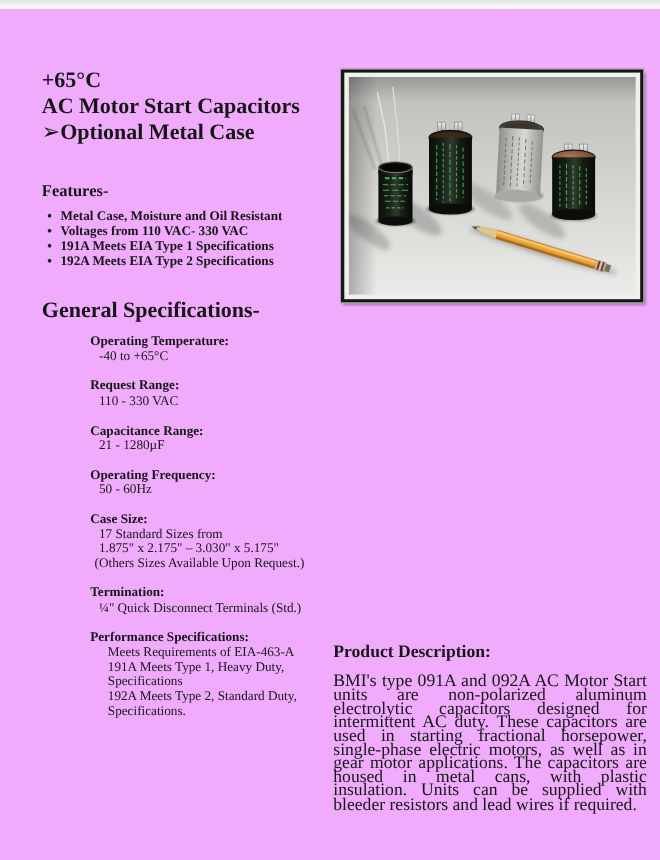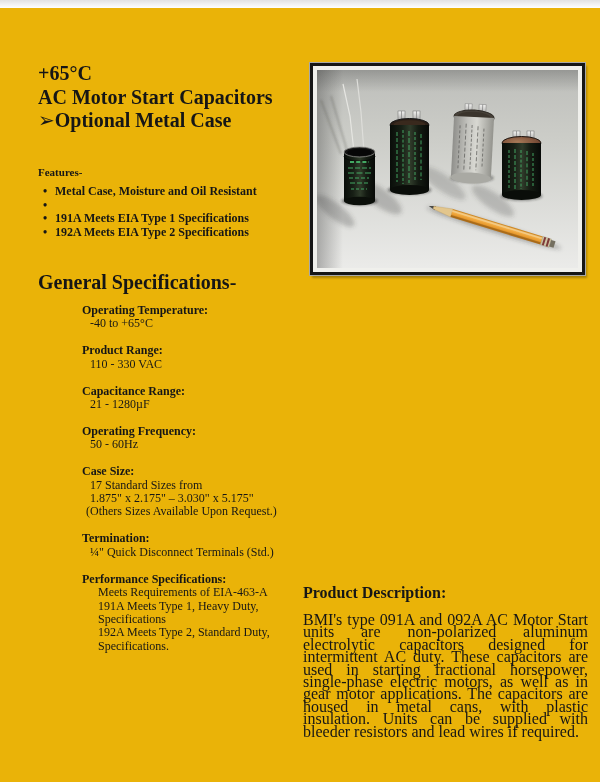--- a/index.html
+++ b/index.html
@@ -1,38 +1,38 @@
 <!DOCTYPE html>
 <html><head>
 <meta charset="utf-8">
 <style>
   * { margin:0; padding:0; box-sizing:border-box; }
   html,body { background:#e9e9e9; }
   .page {
-    position:relative; width:600px; height:782px; background:#eab308;
+    position:relative; width:600px; height:782px; background:#f0abfc;
     font-family:"Liberation Serif","DejaVu Serif",serif; color:#161616;
     overflow:hidden; margin:0 auto;
   }
   .top-shade { position:absolute; left:0; top:0; width:600px; height:8px;
     background:linear-gradient(#e2e2e2,#ffffff); }
 
   
   .doc-title { position:absolute; left:38px; top:62px; width:272px;
     font-size:20px; font-weight:bold; line-height:23.5px; }
   .doc-title .tl { font-family:"Liberation Serif","DejaVu Sans",serif; }
 
   
   .photo-frame { position:absolute; left:310px; top:63px; width:275px; height:212px;
     border:3px solid #161616; outline:1px solid #a8a8a8; padding:4px;
     background:#f0f0ec; box-shadow:2px 3px 2px rgba(0,0,0,0.28); }
   .photo-frame svg { display:block; width:100%; height:100%; }
 
   
   .features { position:absolute; left:38px; top:166px; width:272px; }
-  .h2 { font-size:11px; font-weight:bold; margin-bottom:7px; }
+  .h2 { font-size:15px; font-weight:bold; margin-bottom:7px; }
   .feat-row { display:flex; font-size:12px; font-weight:bold; line-height:13.6px; }
   .feat-row .bullet { width:12px; margin-left:5px; flex:0 0 auto; }
 
   
   .gen-heading { position:absolute; left:38px; top:271px; font-size:20px; font-weight:bold; }
   .specs { position:absolute; left:49px; top:304px; width:255px;
     font-size:12px; line-height:13.4px; }
   .spec-group { margin-bottom:13.5px;margin-left:33px; }
   .spec-label { font-weight:bold; }
   .spec-line { padding-left:8px; }
@@ -225,40 +225,41 @@
   </div>
 
   <div class="features">
     <div class="h2">Features-</div>
     <div class="feat-row">
       <span class="bullet">•</span>
       <span>Metal Case, Moisture and Oil Resistant</span>
     </div>
     <div class="feat-row">
       <span class="bullet">•</span>
+      <span>Voltages from 110 VAC- 330 VAC</span>
     </div>
     <div class="feat-row">
       <span class="bullet">•</span>
       <span>191A Meets EIA Type 1 Specifications</span>
     </div>
     <div class="feat-row">
       <span class="bullet">•</span>
       <span>192A Meets EIA Type 2 Specifications</span>
     </div>
   </div>
 
   <div class="gen-heading">General Specifications-</div>
 
   <div class="specs">
     <div class="spec-group">
       <div class="spec-label">Operating Temperature:</div>
       <div class="spec-line">-40 to +65°C</div>
     </div>
     <div class="spec-group">
-      <div class="spec-label">Product Range:</div>
+      <div class="spec-label">Request Range:</div>
       <div class="spec-line">110 - 330 VAC</div>
     </div>
     <div class="spec-group">
       <div class="spec-label">Capacitance Range:</div>
       <div class="spec-line">21 - 1280µF</div>
     </div>
     <div class="spec-group">
       <div class="spec-label">Operating Frequency:</div>
       <div class="spec-line">50 - 60Hz</div>
     </div>

